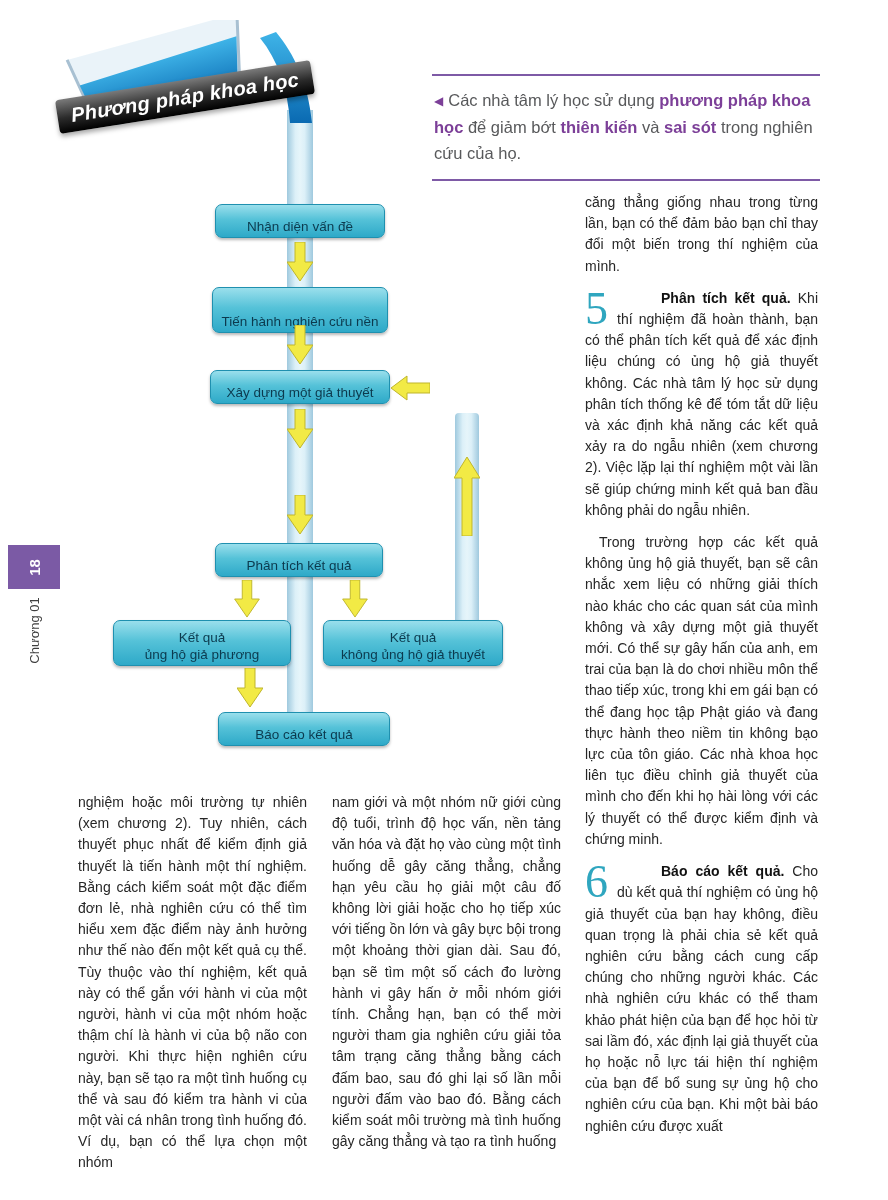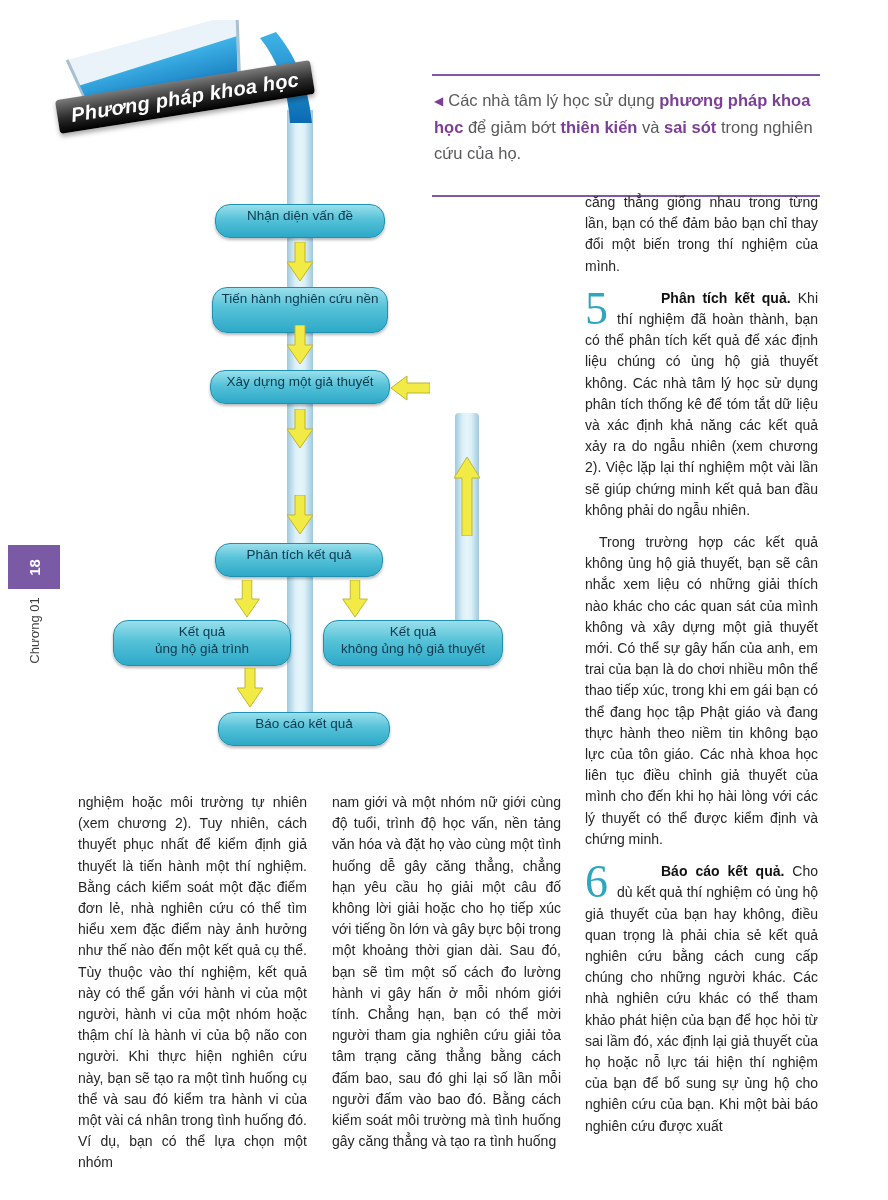--- a/index.html
+++ b/index.html
@@ -5,21 +5,21 @@
   html,body{margin:0;padding:0;background:#d9d9d9;}
   .page{
     position:relative;width:888px;height:1200px;margin:0 auto;background:#ffffff;
     font-family:"Liberation Sans", sans-serif;color:#262626;overflow:hidden;
   }
 
   
   .caption-block{
     position:absolute;left:432px;top:74px;width:388px;
     border-top:2px solid #7E5AA6;border-bottom:2px solid #7E5AA6;
-    padding:11px 2px 29px 2px;font-size:16.5px;line-height:26px;color:#58595B;
+    padding:11px 2px 13px 2px;font-size:16.5px;line-height:26px;color:#58595B;
     text-align:left;box-sizing:border-box;
   }
   .caption-arrow{color:#7C3F98;font-size:12px;margin-right:5px;vertical-align:1px;}
   .hl{color:#7C3F98;font-weight:bold;}
 
   
   .beaker{position:absolute;left:36px;top:20px;z-index:4;}
   .banner{
     position:absolute;left:56px;top:80px;width:258px;height:34px;
     transform:rotate(-9deg);
@@ -32,23 +32,23 @@
   
   .stream{
     position:absolute;z-index:1;
     background:linear-gradient(90deg,#9FC9DE 0%,#DCF0F8 32%,#E6F5FA 50%,#DCF0F8 68%,#9FC9DE 100%);
   }
   .stream-main{left:287px;top:110px;width:26px;height:616px;border-radius:0 0 6px 6px;}
   .stream-pipe{left:455px;top:413px;width:24px;height:212px;border-radius:4px;}
 
   
   .flow-box{
-    position:absolute;z-index:2;display:flex;flex-direction:column;align-items:center;justify-content:flex-start;
+    position:absolute;z-index:2;display:flex;flex-direction:column;align-items:center;justify-content:flex-end;
     background:linear-gradient(180deg,#9ADFEC 0%,#55C2D8 45%,#2EA9C8 100%);
-    border:1px solid #1F90AF;border-radius:15px;color:#0C3A4E;
+    border:1px solid #1F90AF;border-radius:7px;color:#0C3A4E;
     font-size:13.5px;line-height:17px;text-align:center;
     box-shadow:0 2px 3px rgba(0,0,0,0.28);box-sizing:border-box;padding:2px 6px;
   }
 
   
   .arrow{position:absolute;z-index:3;}
   .arrow polygon{fill:#F2EA45;stroke:#BFB52C;stroke-width:1;}
 
   
   .page-tab{
@@ -110,21 +110,21 @@
     <span>Tiến hành nghiên cứu nền</span>
   </div>
   <div class="flow-box" style="left:210px;top:370px;width:180px;height:34px;">
     <span>Xây dựng một giả thuyết</span>
   </div>
   <div class="flow-box" style="left:215px;top:543px;width:168px;height:34px;">
     <span>Phân tích kết quả</span>
   </div>
   <div class="flow-box" style="left:113px;top:620px;width:178px;height:46px;">
     <span>Kết quả</span>
-    <span>ủng hộ giả trình</span>
+    <span>ủng hộ giả phương</span>
   </div>
   <div class="flow-box" style="left:323px;top:620px;width:180px;height:46px;">
     <span>Kết quả</span>
     <span>không ủng hộ giả thuyết</span>
   </div>
   <div class="flow-box" style="left:218px;top:712px;width:172px;height:34px;">
     <span>Báo cáo kết quả</span>
   </div>
 
   <svg class="arrow" style="left:287px;top:242px;" width="26" height="40" viewBox="0 0 26 40">

